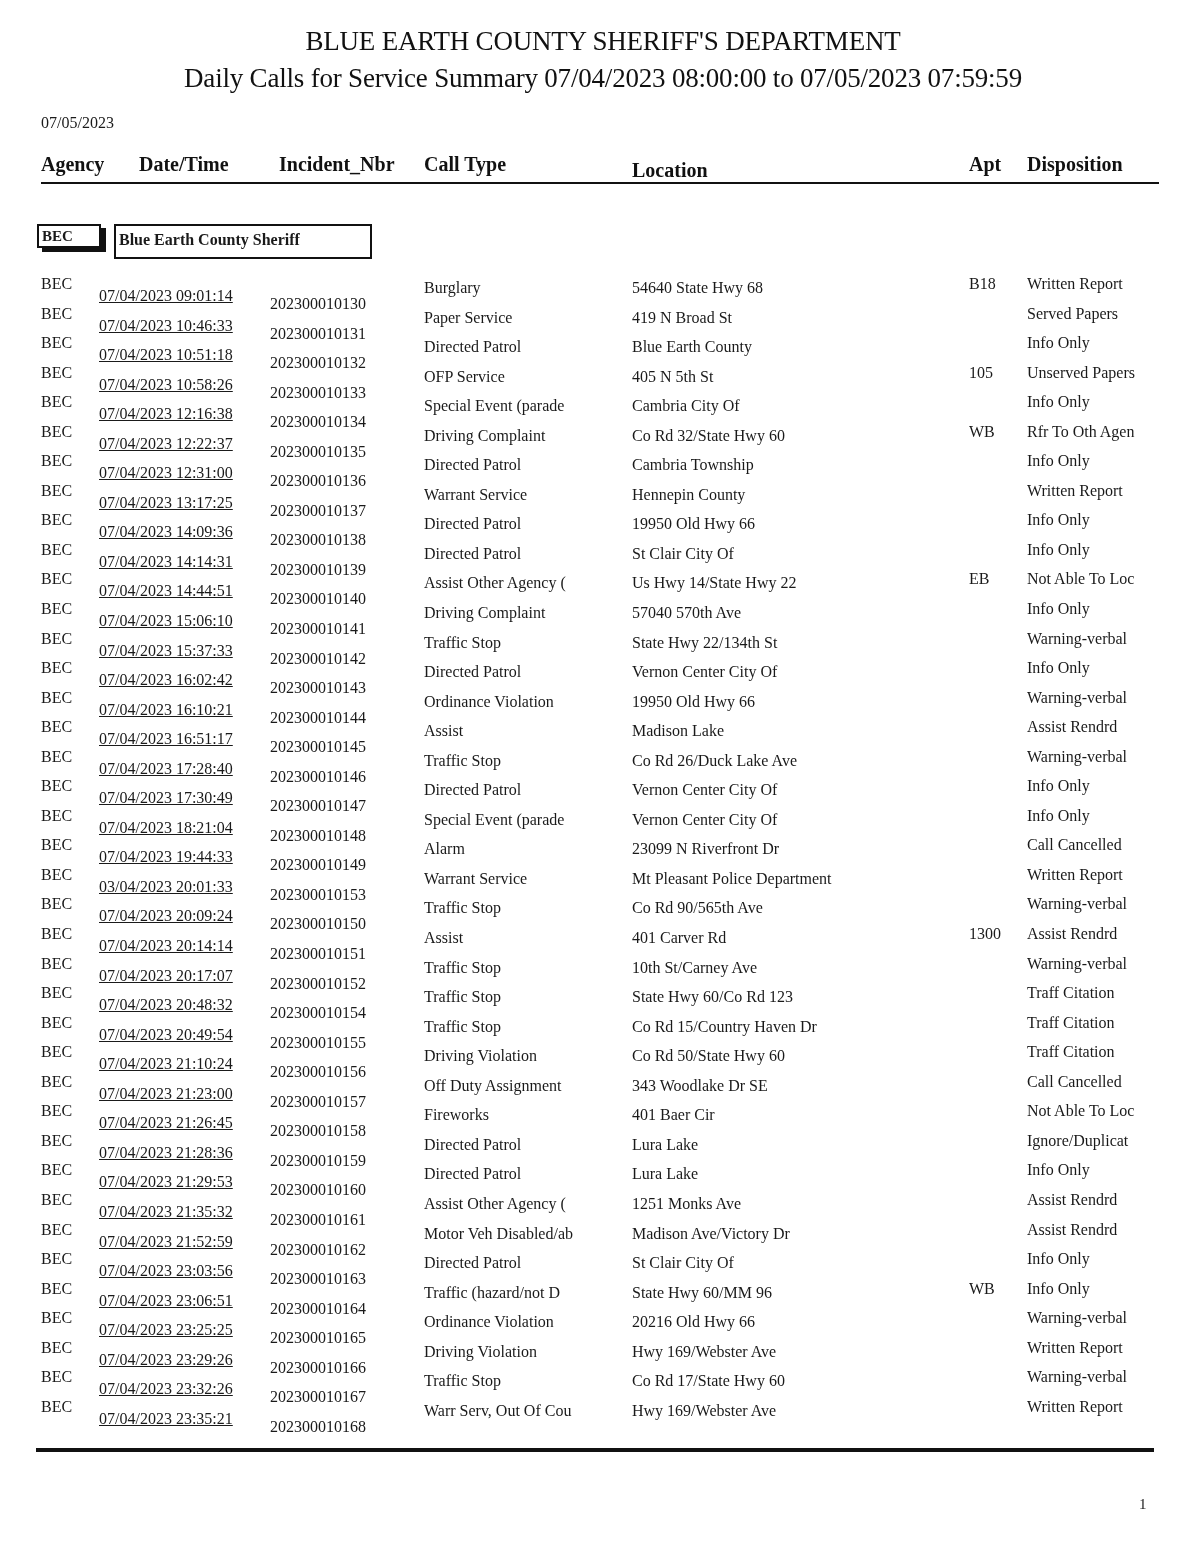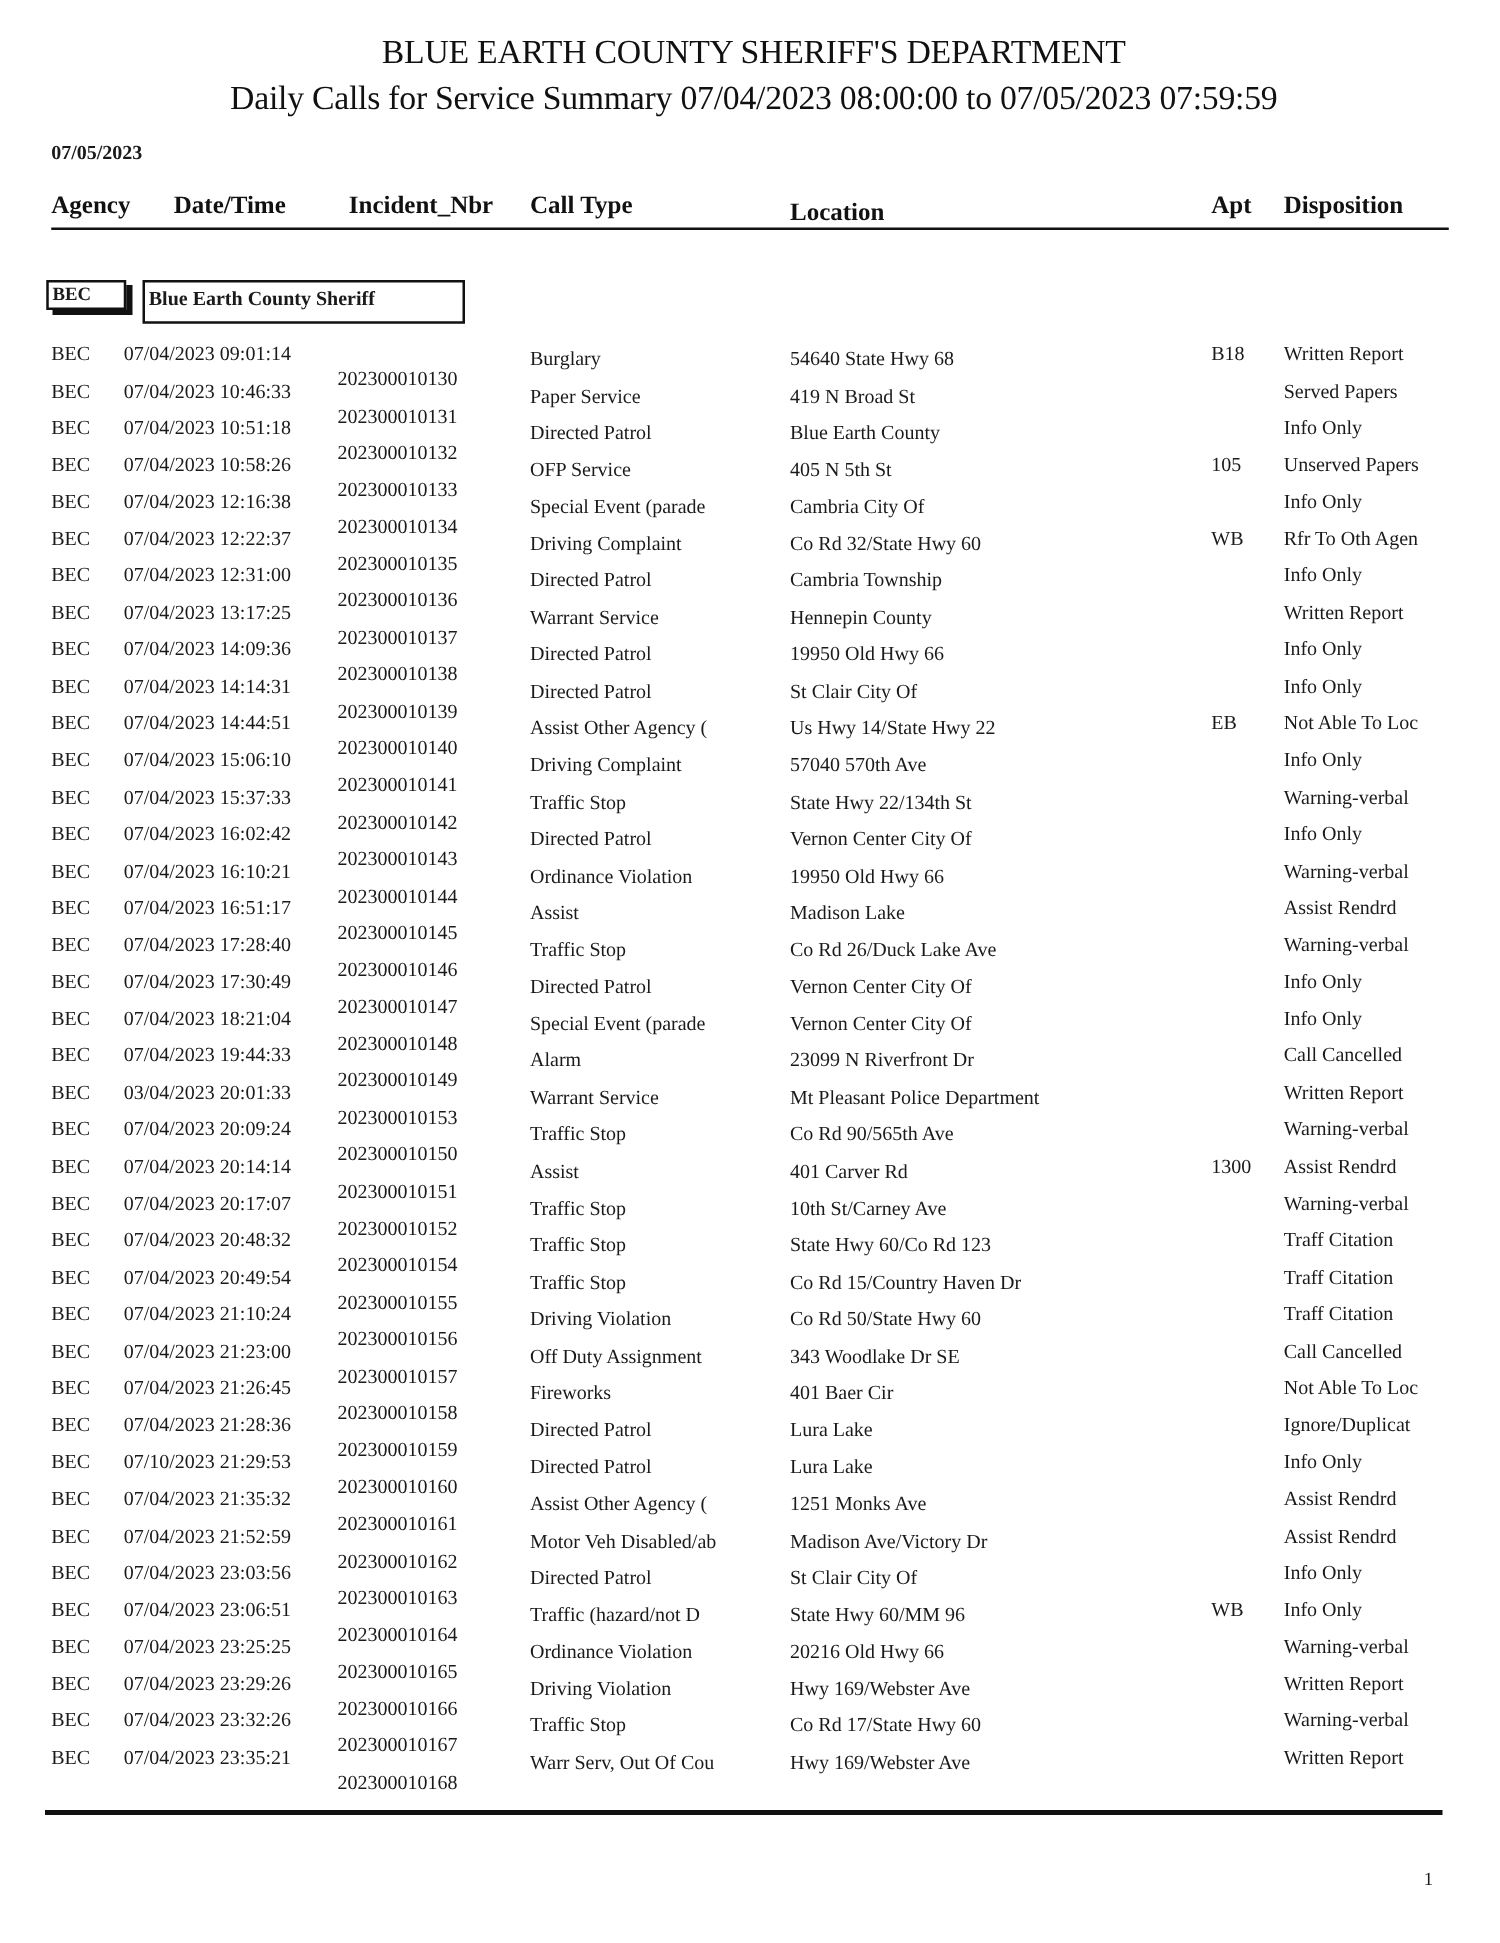--- a/index.html
+++ b/index.html
@@ -6,41 +6,41 @@
   body {
     width: 1200px; height: 1554px; position: relative; overflow: hidden;
     font-family: "Liberation Serif", "DejaVu Serif", serif; color: #1a1a1a;
   }
   .title {
     position: absolute; left: 0; width: 1206px; text-align: center;
     font-size: 27px; letter-spacing: -0.2px; color: #111;
   }
   #t1 { top: 26px; }
   #t2 { top: 63px; }
-  .print-date { position: absolute; left: 41px; top: 114px; font-size: 16px; font-weight: bold; }
+  .print-date { position: absolute; left: 41px; top: 114px; font-size: 16px; }
   .hdr { position: absolute; top: 153px; font-size: 20px; font-weight: bold; color: #111; }
   .hdr.loc { top: 159px; }
   .hdr-rule { position: absolute; left: 41px; top: 182px; width: 1118px; height: 2px; background: #111; }
 
   .agency-box {
     position: absolute; left: 37px; top: 224px; width: 64px; height: 24px;
     border: 2px solid #111; background: #fff; box-shadow: 5px 4px 0 #111;
     font-size: 15px; font-weight: bold; box-sizing: border-box; padding: 2px 0 0 3px;
   }
   .agency-name-box {
     position: absolute; left: 114px; top: 224px; width: 258px; height: 35px;
     border: 2px solid #111; box-sizing: border-box; padding: 5px 0 0 3px;
     font-size: 16px; font-weight: bold;
   }
 
   .rows { position: absolute; left: 0; top: 275px; width: 1200px; }
   .row { position: relative; height: 29.55px; font-size: 16px; }
   .row span { position: absolute; white-space: nowrap; }
   .c-agency { left: 41px; top: 0; }
-  .c-date   { left: 99px; top: 0; }
+  .c-date   { left: 99px; top: 12px; text-decoration: underline; }
   .c-inc    { left: 270px; top: 20px; }
   .c-type   { left: 424px; top: 4px; }
   .c-loc    { left: 632px; top: 4px; }
   .c-apt    { left: 969px; top: 0; }
   .c-disp   { left: 1027px; top: 0; }
 
   .foot-rule { position: absolute; left: 36px; top: 1448px; width: 1118px; height: 4px; background: #111; }
   .page-num { position: absolute; left: 1139px; top: 1496px; font-size: 15px; }
 </style>
 </head>
@@ -334,21 +334,21 @@
       <span class="c-agency">BEC</span>
       <span class="c-date">07/04/2023  21:28:36</span>
       <span class="c-inc">202300010159</span>
       <span class="c-type">Directed Patrol</span>
       <span class="c-loc">Lura Lake</span>
       <span class="c-apt"></span>
       <span class="c-disp">Ignore/Duplicat</span>
     </div>
     <div class="row">
       <span class="c-agency">BEC</span>
-      <span class="c-date">07/10/2023  21:29:53</span>
+      <span class="c-date">07/04/2023  21:29:53</span>
       <span class="c-inc">202300010160</span>
       <span class="c-type">Directed Patrol</span>
       <span class="c-loc">Lura Lake</span>
       <span class="c-apt"></span>
       <span class="c-disp">Info Only</span>
     </div>
     <div class="row">
       <span class="c-agency">BEC</span>
       <span class="c-date">07/04/2023  21:35:32</span>
       <span class="c-inc">202300010161</span>

